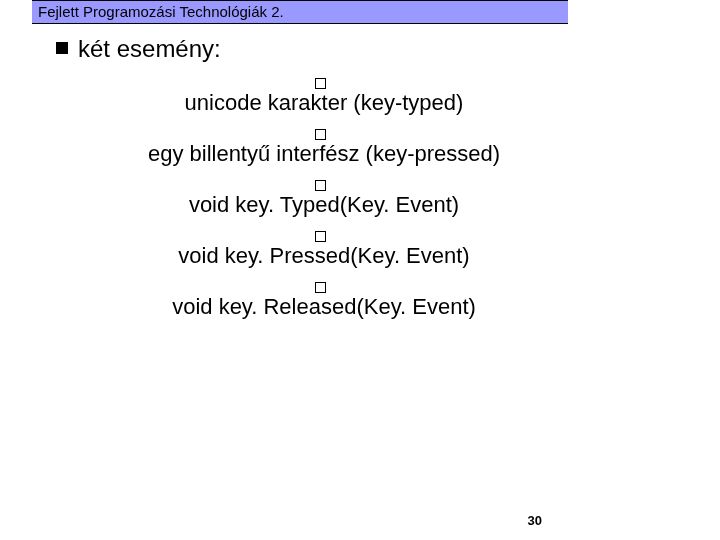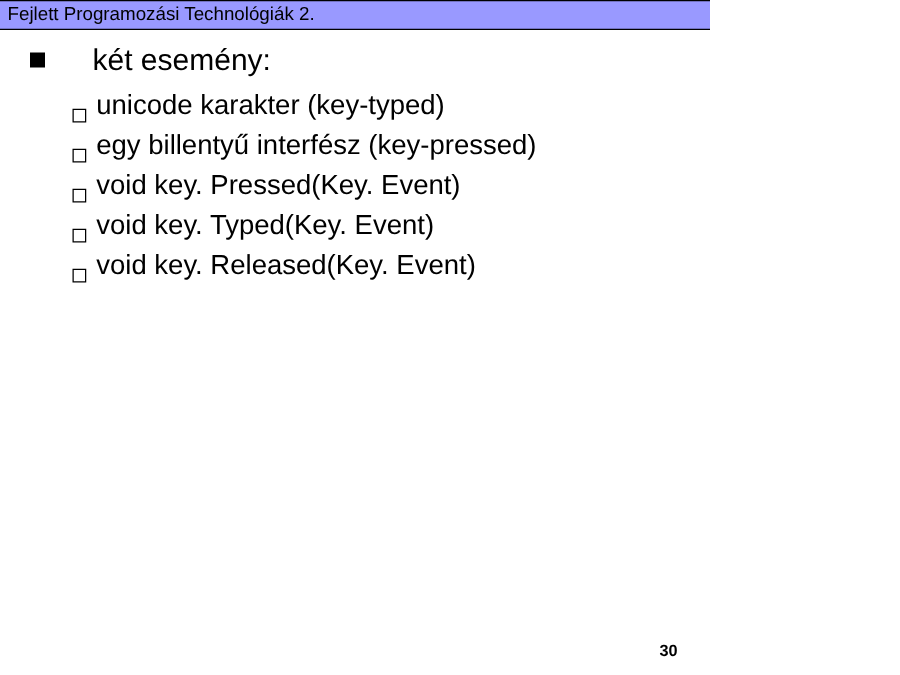--- a/index.html
+++ b/index.html
@@ -1,49 +1,49 @@
 <!DOCTYPE html>
 <html><head>
 <meta charset="utf-8">
 <style>
   * { margin: 0; padding: 0; box-sizing: border-box; }
   html, body { width: 720px; height: 540px; background: #fff; font-family: Arial, Helvetica, sans-serif; color: #000; }
-  .slide { width: 568px; height: 540px; position: relative; }
+  .slide { width: 568px; height: 540px; position: relative; padding-left: 32px; }
   .header-bar {
     background: #9999ff;
     border-top: 1px solid #000;
     border-bottom: 1px solid #000;
     padding: 2px 6px;
     font-size: 15px;
     line-height: 18px;
   }
   .title {
     font-size: 40px;
     padding: 6px 6px 12px 6px;
     font-weight: normal;
   }
   .body {
     padding: 0 10px 0 24px;
   }
   .l1-item {
     display: flex;
     align-items: flex-start;
     margin: 10px 0 6px 0;
-    gap: 28px;
   }
   .l1-bullet {
     width: 12px; height: 12px; background: #000; flex: 0 0 12px;
     margin-top: 8px; margin-right: 10px;
   }
   .l1-text { font-size: 24px; line-height: 30px; }
   .l2-wrap { padding-left: 34px; }
   .l2-item {
     display: flex;
-    align-items: flex-end;
+    align-items: center;
     margin: 4px 0;
+    flex-direction: column;
   }
   .l2-bullet {
     width: 11px; height: 11px; border: 1.5px solid #000; flex: 0 0 11px;
     margin-top: 8px; margin-right: 8px; background: #fff;
   }
   .l2-text { font-size: 22px; line-height: 28px; }
   .page-num {
     position: absolute;
     right: 26px;
     bottom: 12px;
@@ -74,25 +74,25 @@
       </div>
       <div class="l2-item">
         <div class="l2-bullet"></div>
         <div class="l2-text">egy billentyű interfész (key-pressed)</div>
       </div>
     </div>
 
     <div class="l2-wrap">
       <div class="l2-item">
         <div class="l2-bullet"></div>
-        <div class="l2-text">void key. Pressed(Key. Event)</div>
+        <div class="l2-text">void key. Typed(Key. Event)</div>
       </div>
       <div class="l2-item">
         <div class="l2-bullet"></div>
-        <div class="l2-text">void key. Typed(Key. Event)</div>
+        <div class="l2-text">void key. Pressed(Key. Event)</div>
       </div>
       <div class="l2-item">
         <div class="l2-bullet"></div>
         <div class="l2-text">void key. Released(Key. Event)</div>
       </div>
     </div>
 
   </div>
 
   <div class="page-num">30</div>

